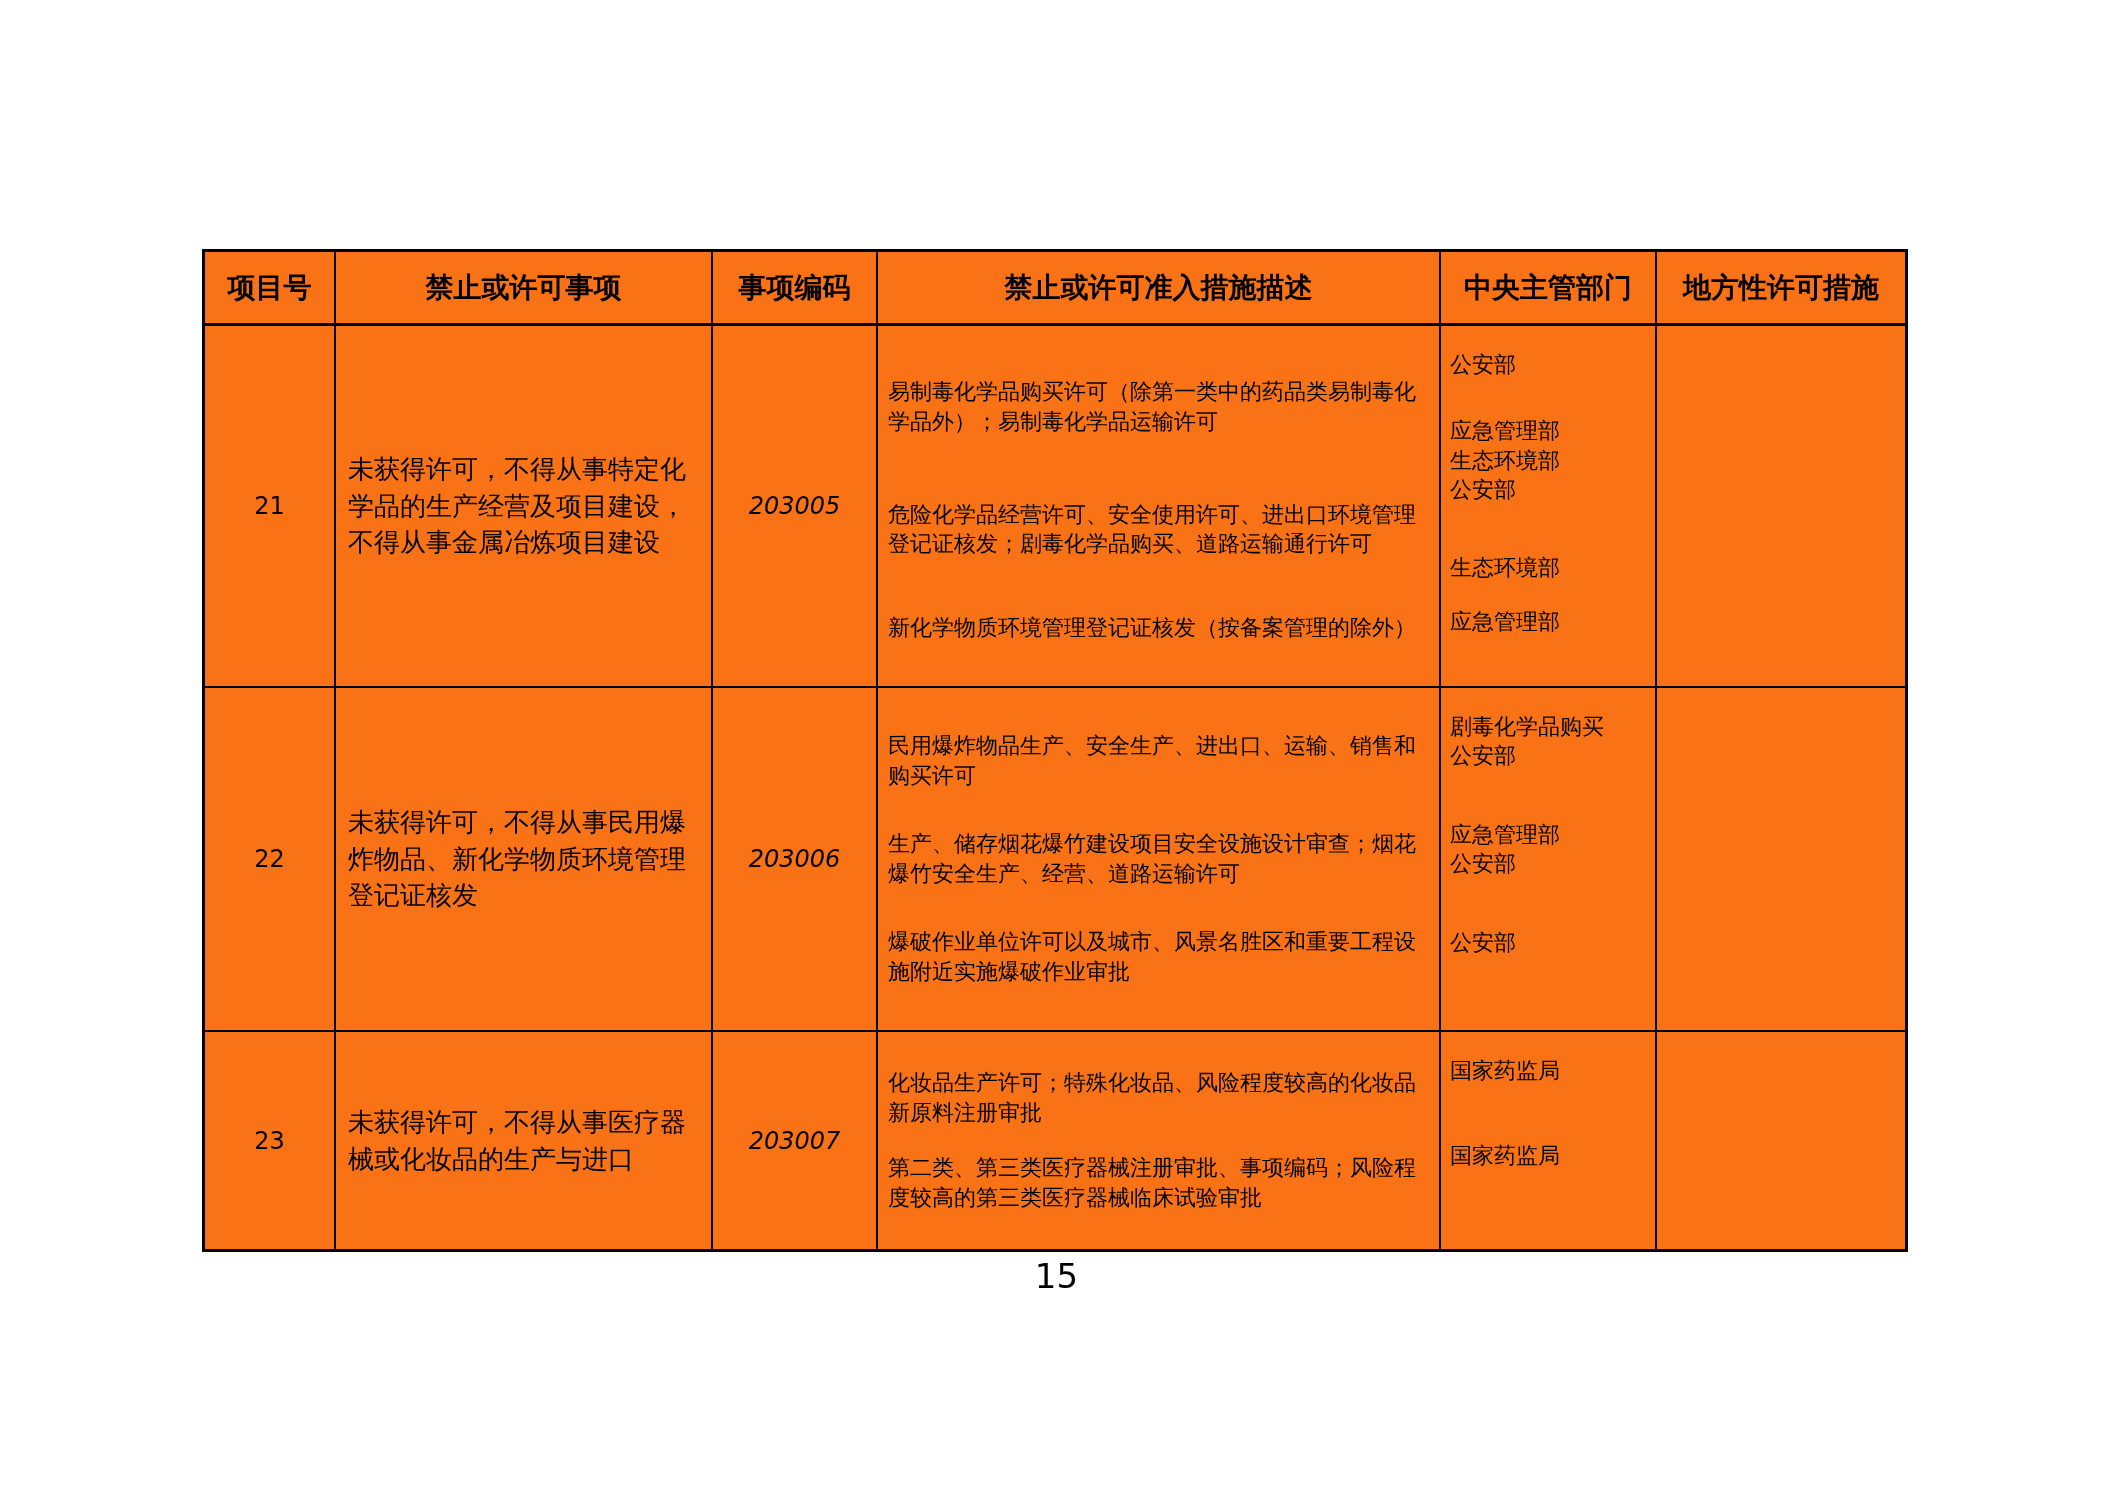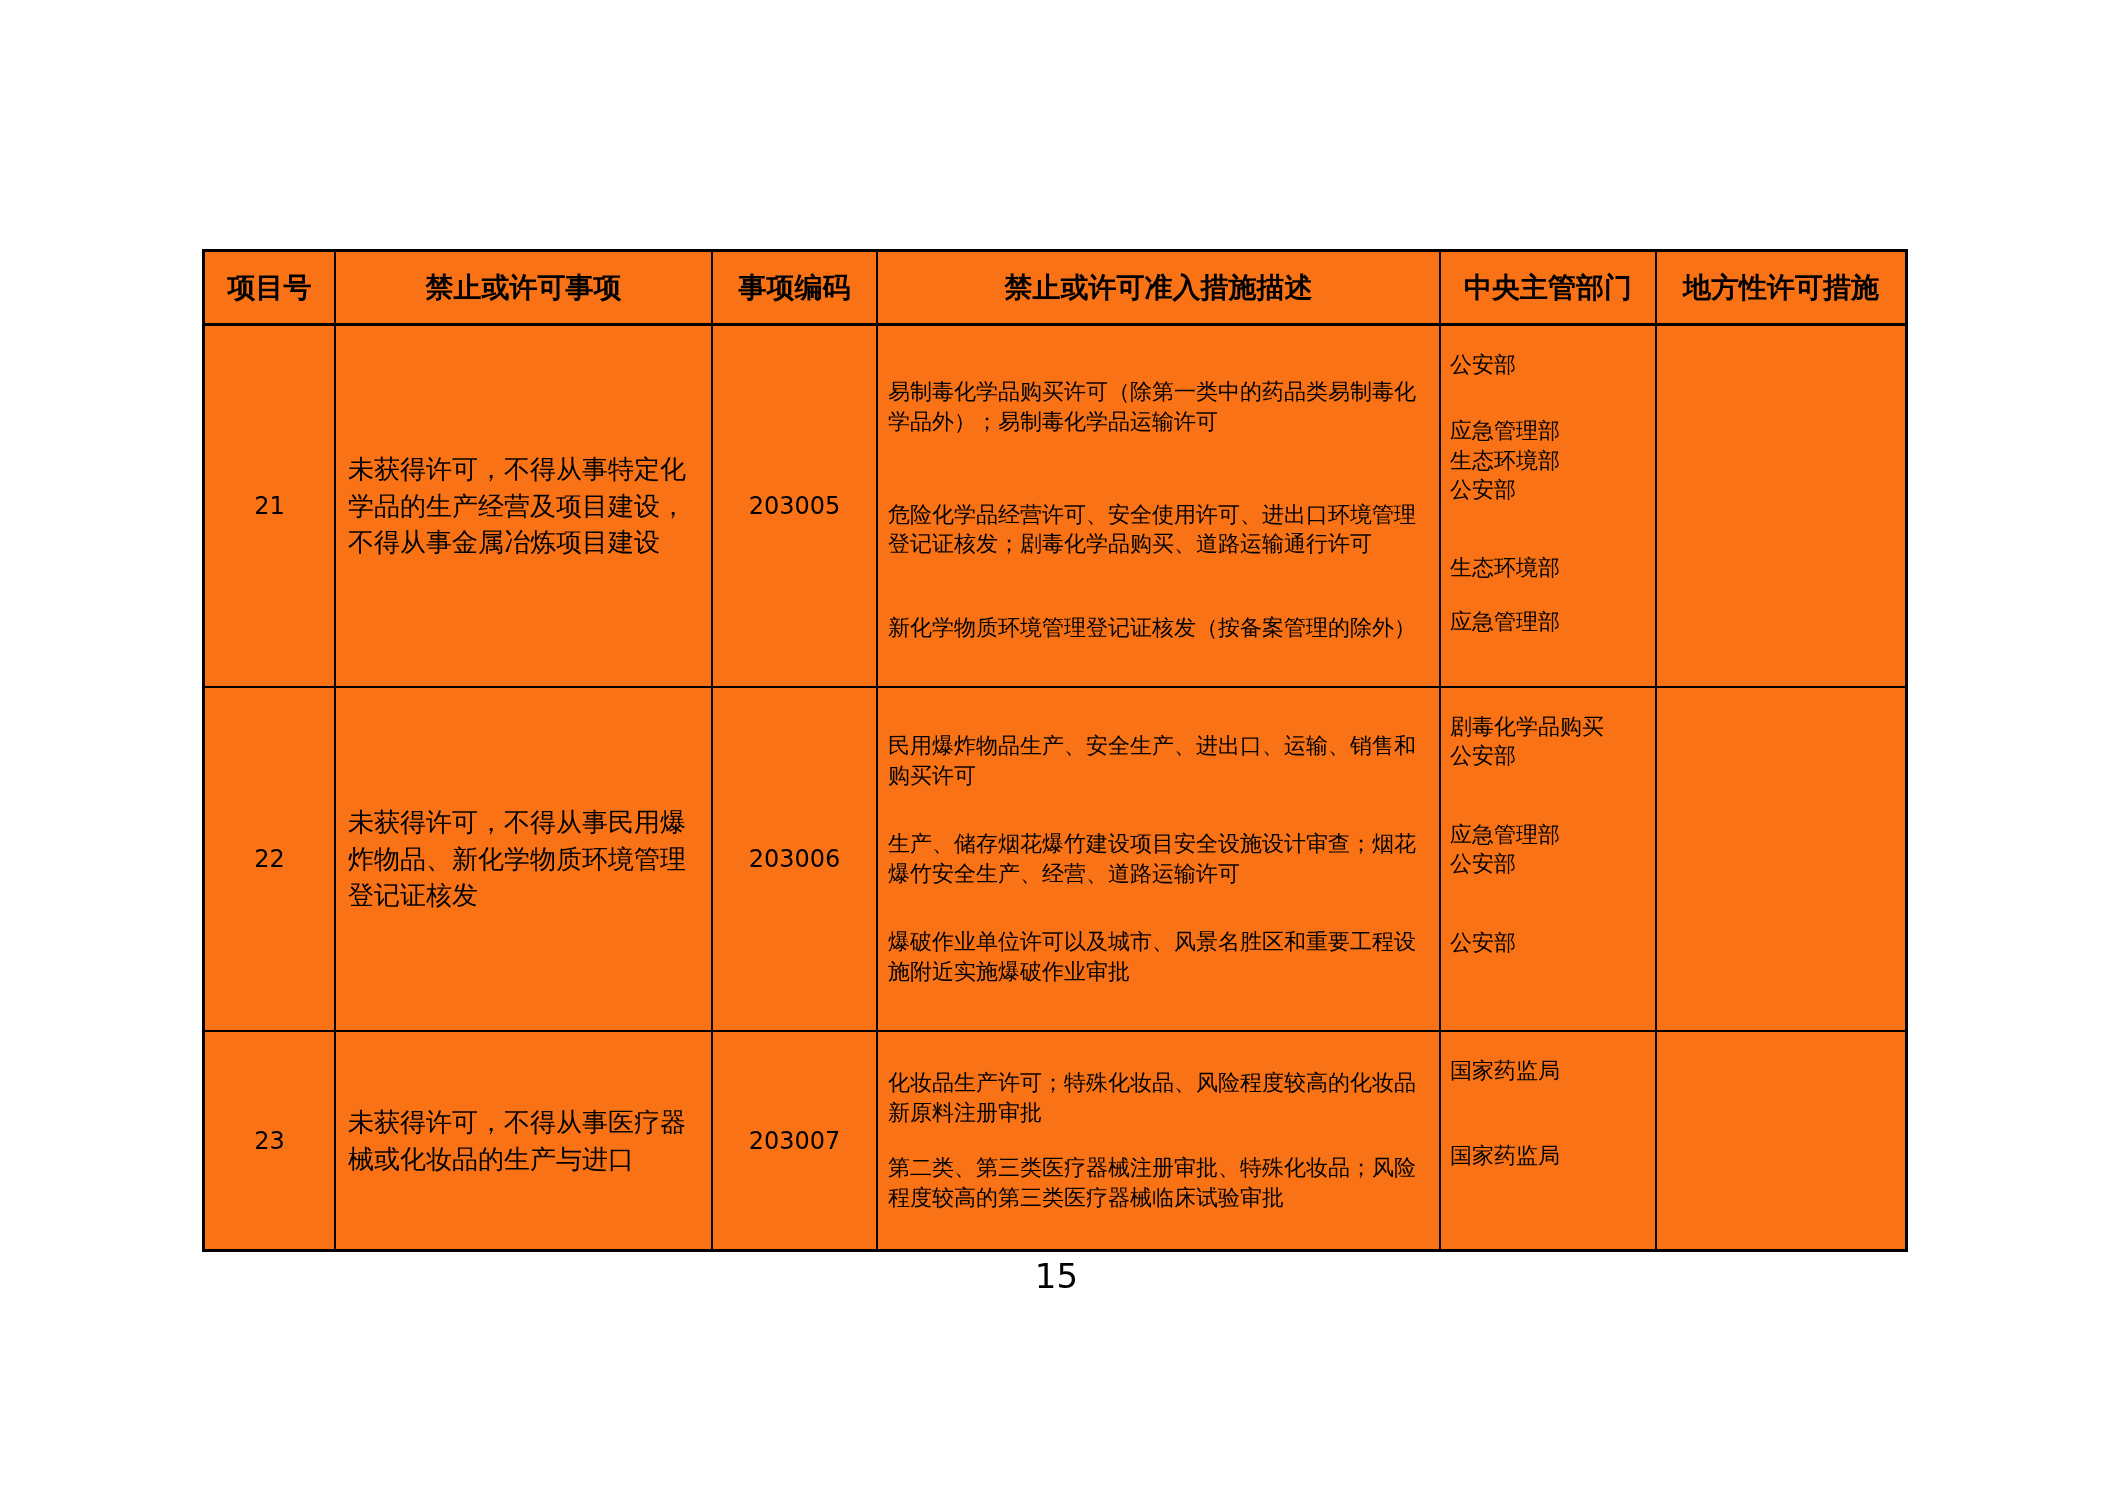--- a/index.html
+++ b/index.html
@@ -31,21 +31,21 @@
   .c2{width:165px;flex:0 0 auto;}
   .c3{width:563px;flex:0 0 auto;}
   .c4{width:216px;flex:0 0 auto;}
   .c5{flex:1 1 auto;}
   .th{display:flex;align-items:center;justify-content:center;
       font-weight:bold;font-size:28px;text-align:center;}
   .cid{display:flex;align-items:center;justify-content:center;font-size:24px;}
   .citem{display:flex;align-items:center;font-size:26px;line-height:1.42;
          padding:0 12px;text-align:left;}
   .citem p{margin:0;}
-  .ccode{display:flex;align-items:center;justify-content:center;font-size:24px;}
+  .ccode{display:flex;align-items:center;justify-content:center;font-size:24px;font-style:italic;}
   .cmeas,.cdept{display:flex;flex-direction:column;padding:24px 0;}
   .m-block{display:flex;align-items:center;padding:0 10px;
            font-size:22px;line-height:1.36;}
   .m-block p{margin:0;}
   .d-block{display:flex;flex-direction:column;justify-content:flex-start;
            padding:0 9px;font-size:22px;line-height:1.34;}
   .d-block .dept{white-space:nowrap;}
   .pageno{
     position:absolute;top:1256px;left:4px;width:100%;
     text-align:center;font-size:34px;
@@ -135,21 +135,21 @@
         <div class="cell cid c0">23</div>
         <div class="cell citem c1">
           <p>未获得许可，不得从事医疗器械或化妆品的生产与进口</p>
         </div>
         <div class="cell ccode c2">203007</div>
         <div class="cell cmeas c3">
           <div class="m-block" style="flex-grow: 3.2;">
             <p>化妆品生产许可；特殊化妆品、风险程度较高的化妆品新原料注册审批</p>
           </div>
           <div class="m-block" style="flex-grow: 3.2;">
-            <p>第二类、第三类医疗器械注册审批、特殊化妆品；风险程度较高的第三类医疗器械临床试验审批</p>
+            <p>第二类、第三类医疗器械注册审批、事项编码；风险程度较高的第三类医疗器械临床试验审批</p>
           </div>
         </div>
         <div class="cell cdept c4">
           <div class="d-block" style="flex-grow: 3.2;">
             <div class="dept">国家药监局</div>
           </div>
           <div class="d-block" style="flex-grow: 3.2;">
             <div class="dept">国家药监局</div>
           </div>
         </div>

